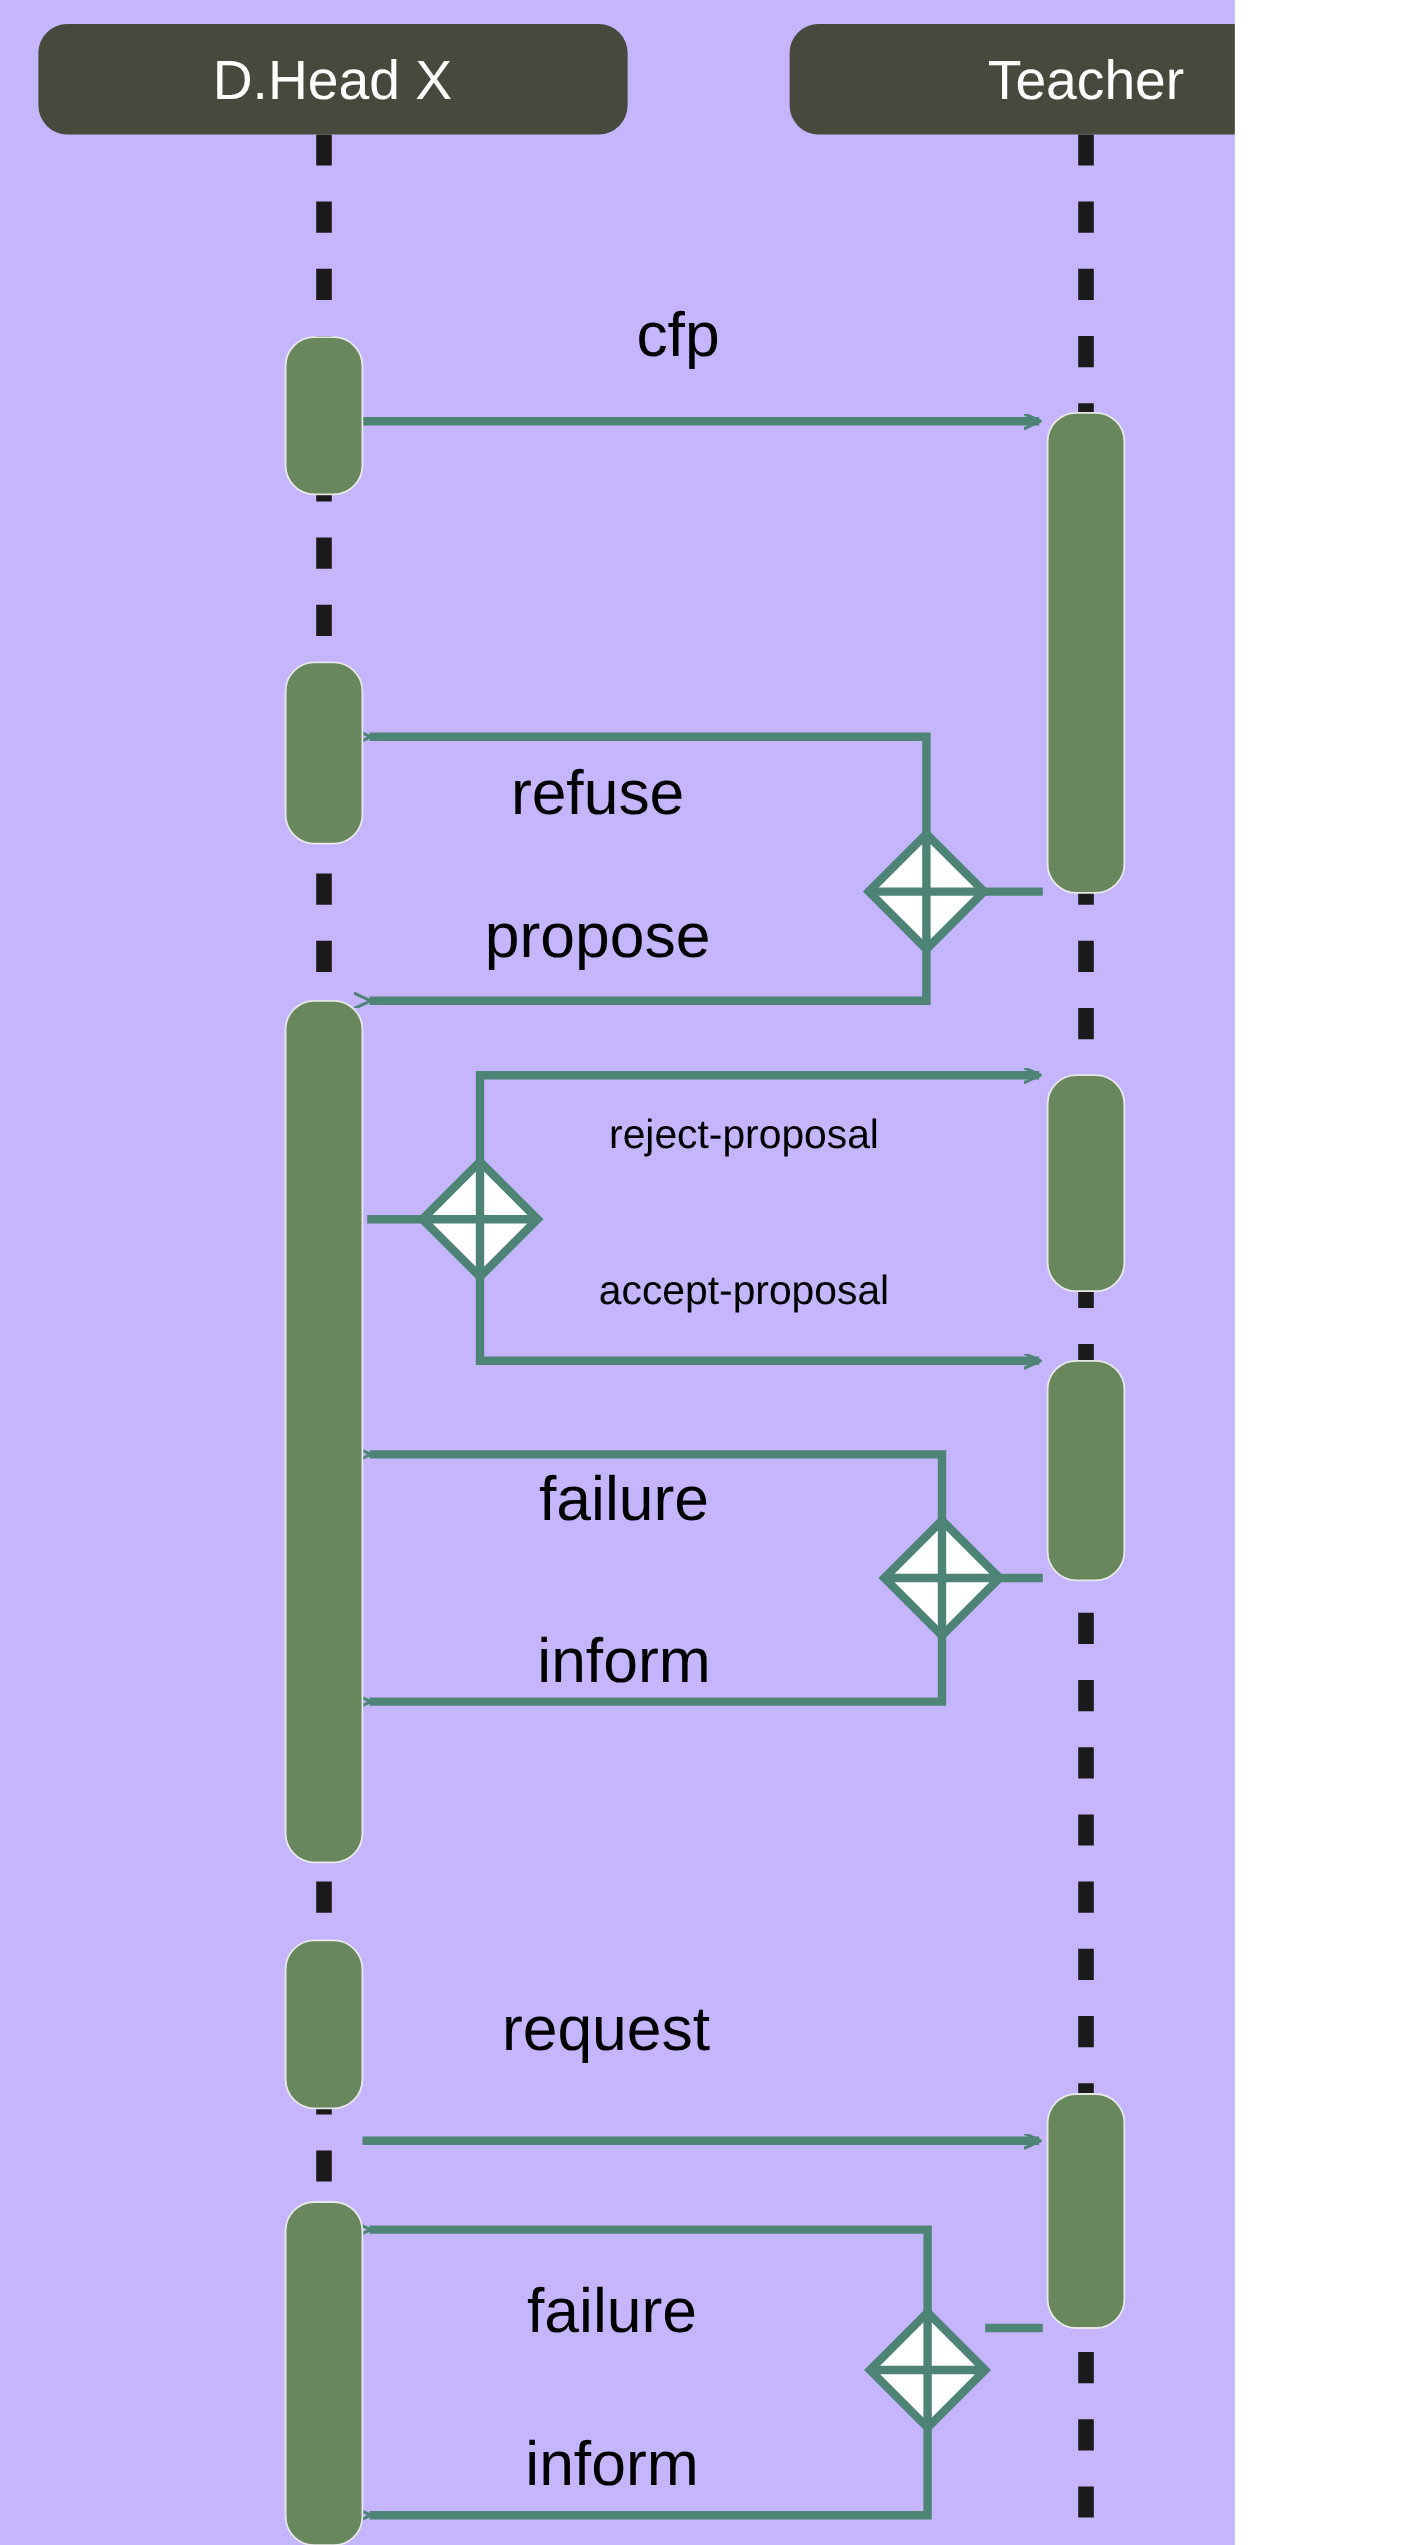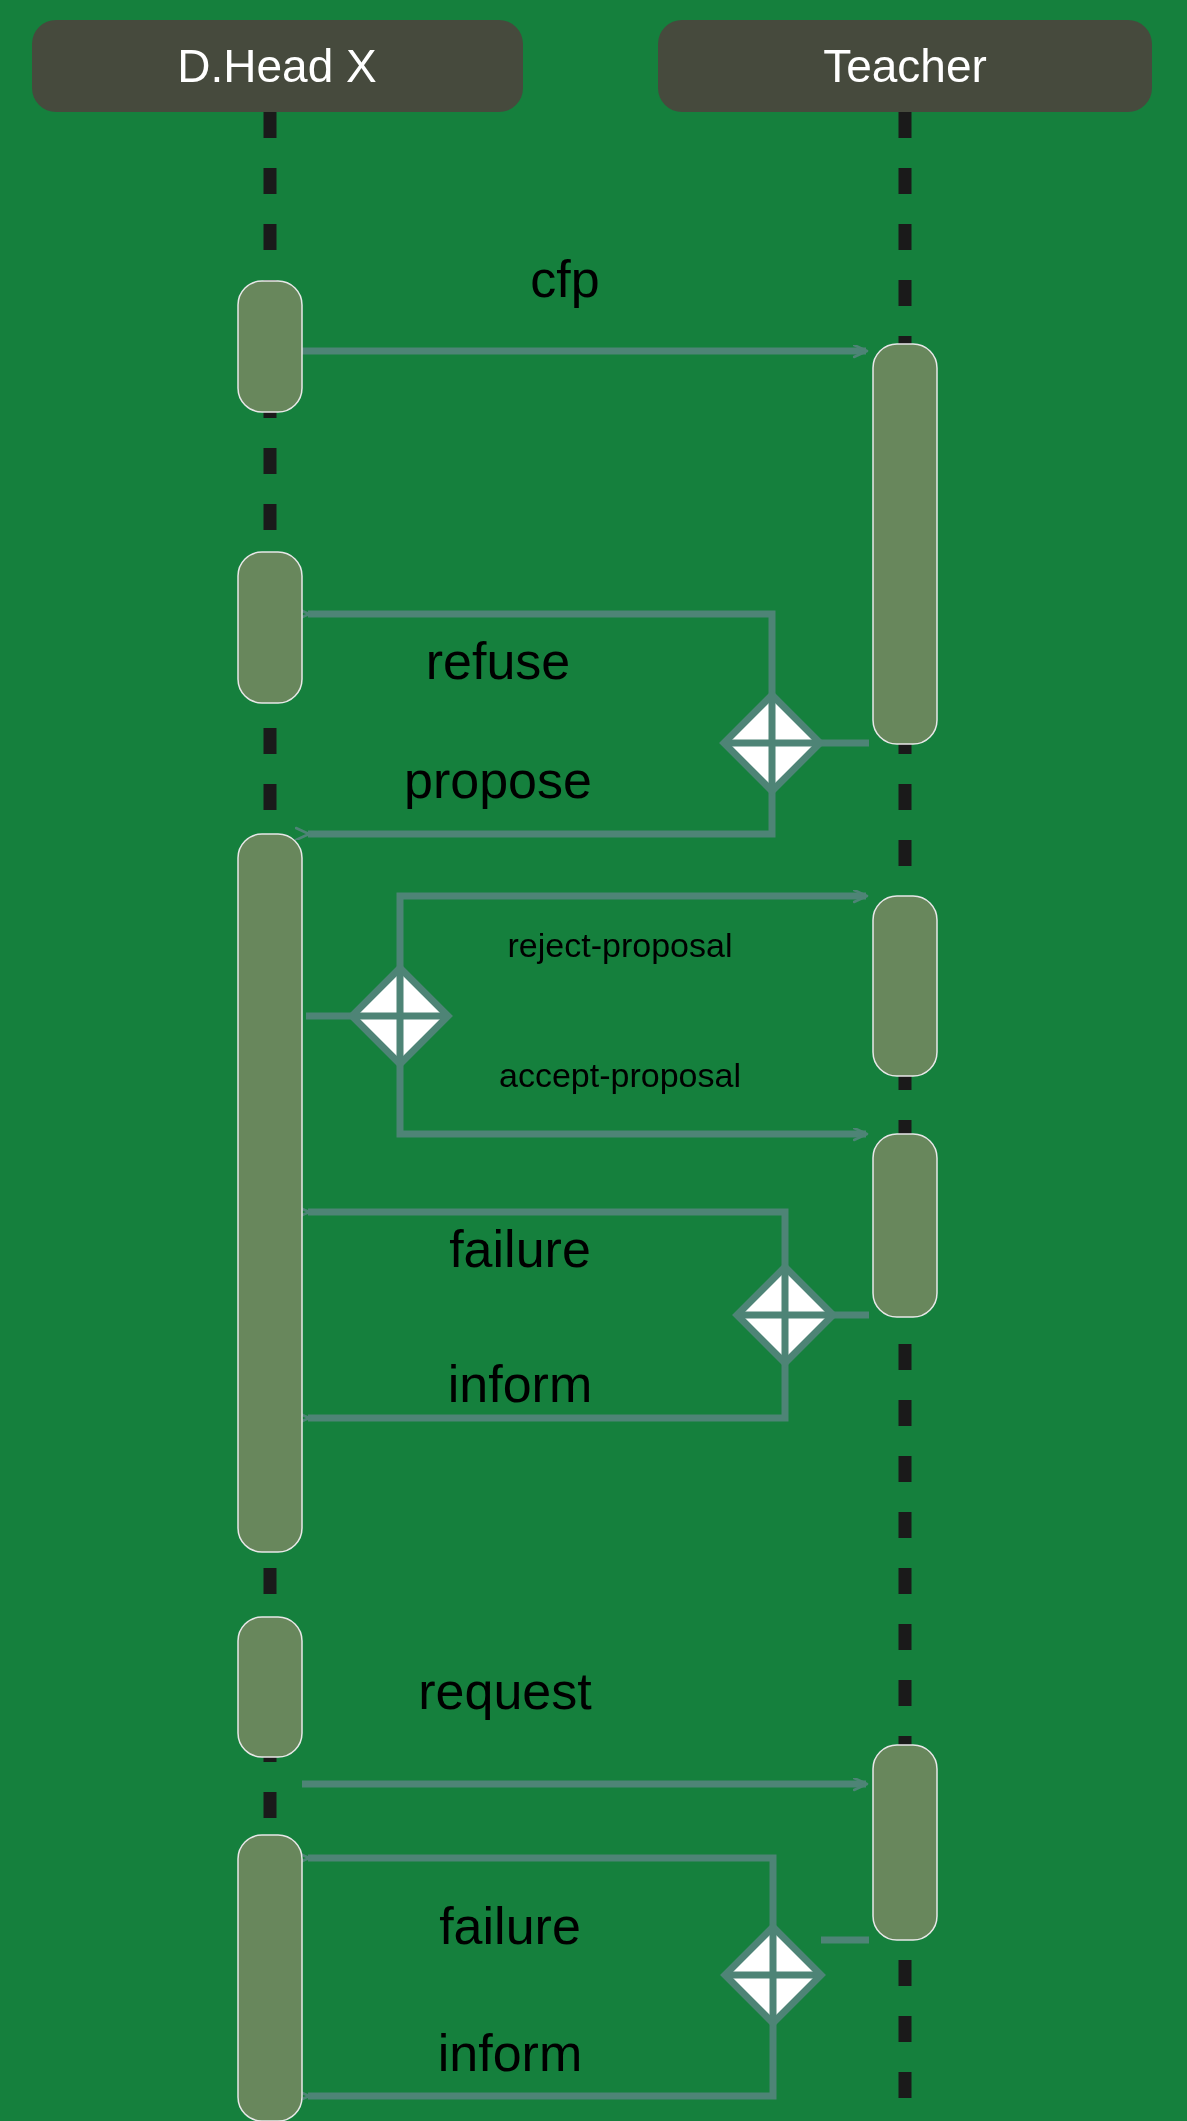--- a/index.html
+++ b/index.html
@@ -5,23 +5,23 @@
   html, body {
     margin: 0;
     padding: 0;
     background: #ffffff;
   }
   body {
     font-family: "Liberation Sans", sans-serif;
   }
   #diagram-root {
     position: relative;
-    width: 1187px;
+    width: 1029px;
     height: 2121px;
-    background: #15803d;
+    background: #c4b5fd;
     overflow: hidden;
   }
   svg.canvas {
     position: absolute;
     top: 0;
     left: 0;
     width: 1187px;
     height: 2121px;
     display: block;
   }

